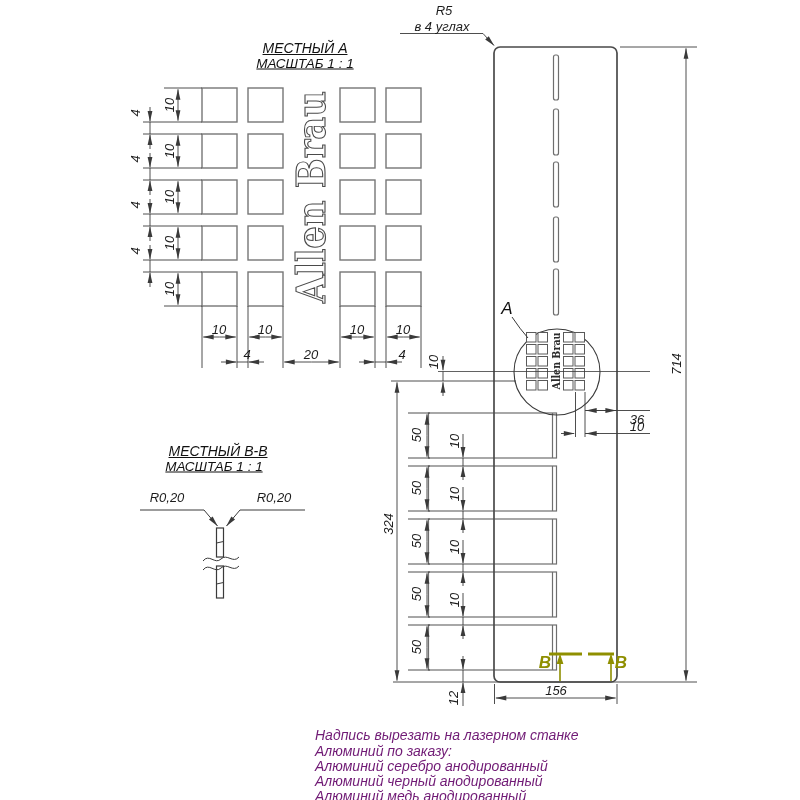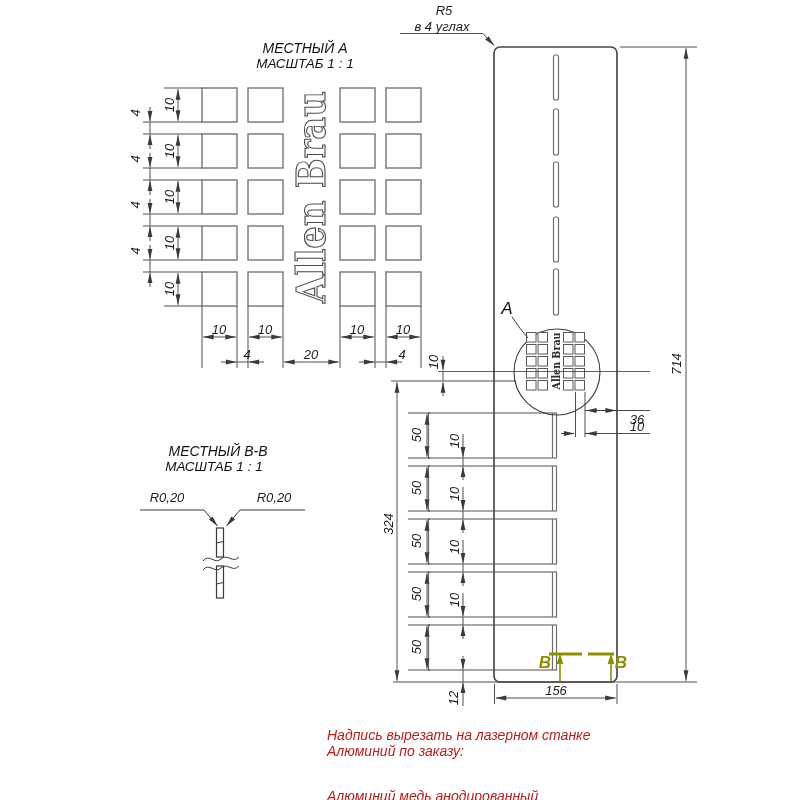--- a/index.html
+++ b/index.html
@@ -2,23 +2,23 @@
 <html><head>
 <meta charset="utf-8">
 <style>
   html,body{margin:0;padding:0;background:#fff;}
   #canvas{position:relative;width:800px;height:800px;background:#ffffff;overflow:hidden;
           font-family:"Liberation Sans",sans-serif;}
   svg{position:absolute;left:0;top:0;}
   .lab{position:absolute;font:italic 13px "Liberation Sans",sans-serif;color:#1c1c1c;
        transform:translate(-50%,-50%);white-space:nowrap;line-height:1;}
   .rot{transform:translate(-50%,-50%) rotate(-90deg);}
-  .title{font:italic 14px "Liberation Sans",sans-serif;color:#111;}
-  .note{position:absolute;font:italic 14px "Liberation Sans",sans-serif;color:#b91c1c;
-        transform:translate(0,-50%);white-space:nowrap;margin-left:12px;}
+  .title{font:italic 14px "Liberation Sans",sans-serif;color:#111;text-decoration:underline;}
+  .note{position:absolute;font:italic 14px "Liberation Sans",sans-serif;color:#701a75;
+        transform:translate(0,-50%);white-space:nowrap;}
   .seclet{font:italic bold 17px "Liberation Sans",sans-serif;color:#8f8f00;}
   .alab{font:italic 17px "Liberation Sans",sans-serif;color:#111;}
 </style>
 </head>
 <body>
 
 <div id="canvas">
 
 <svg width="800" height="800" viewBox="0 0 800 800">
   <defs>
@@ -305,15 +305,17 @@
 <span class="lab rot" style="left:454px;top:494px">10</span>
 <span class="lab rot" style="left:454px;top:547px">10</span>
 <span class="lab rot" style="left:454px;top:600px">10</span>
 <span class="lab rot" style="left:453px;top:698px">12</span>
 <span class="lab" style="left:556px;top:690px">156</span>
 <span class="lab seclet" style="left:545px;top:663px">В</span>
 <span class="lab seclet" style="left:621px;top:663px">В</span>
 
 <span class="note" style="left:315px;top:735px">Надпись вырезать на лазерном станке</span>
 <span class="note" style="left:315px;top:751px">Алюминий по заказу:</span>
+<span class="note" style="left:315px;top:766px">Алюминий серебро анодированный</span>
+<span class="note" style="left:315px;top:781px">Алюминий черный анодированный</span>
 <span class="note" style="left:315px;top:796px">Алюминий медь анодированный</span>
 
 </div>
 
 </body></html>

